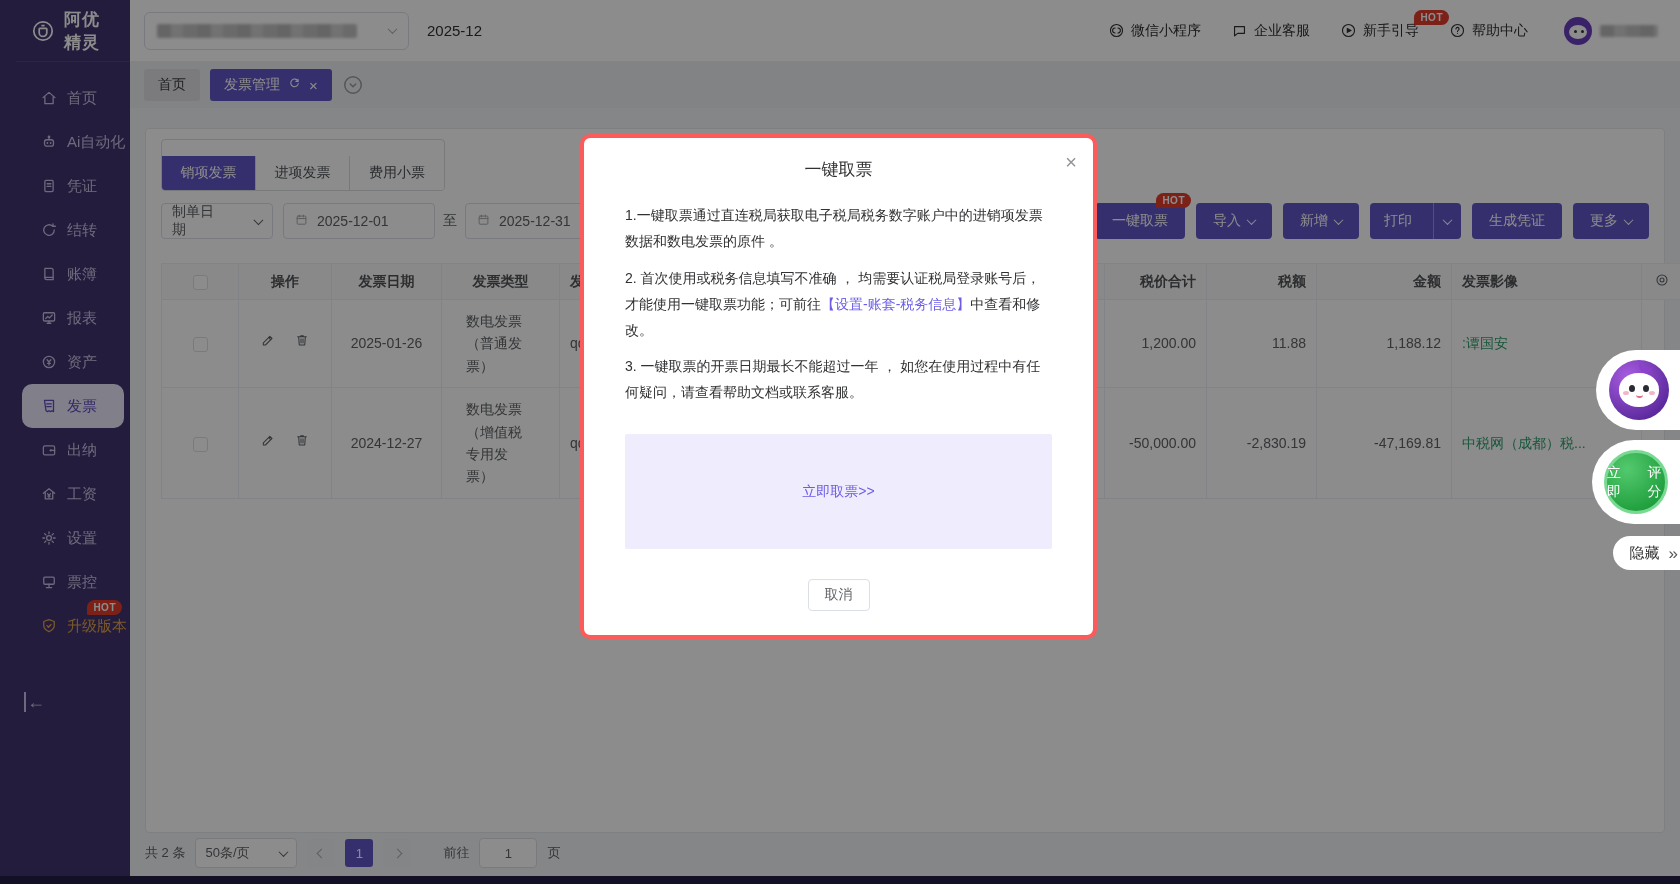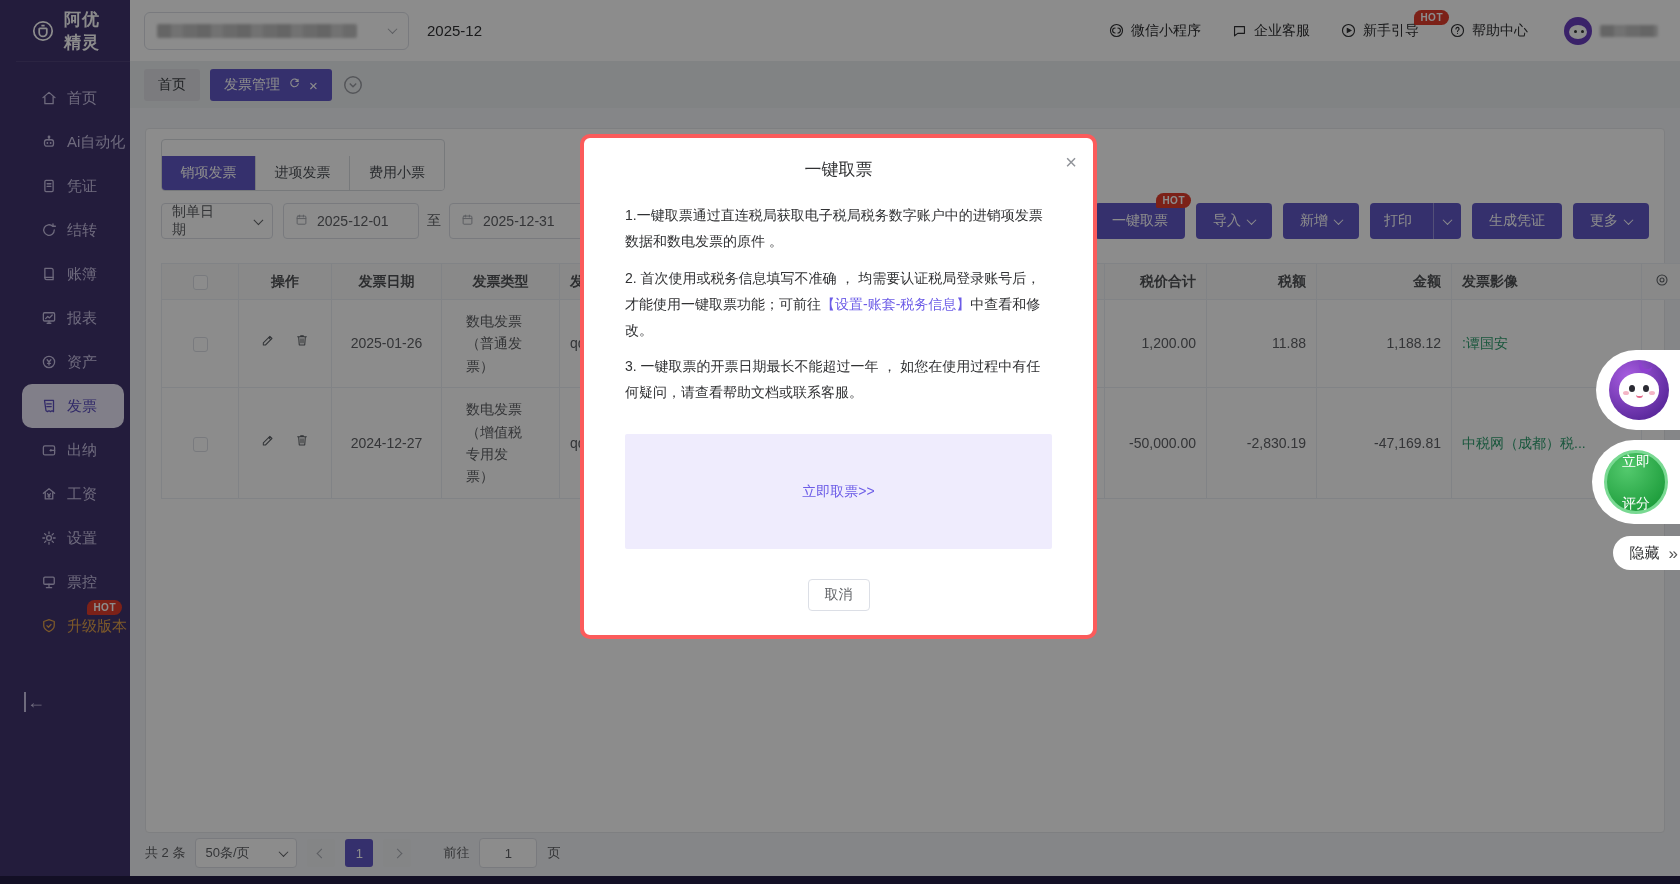--- a/index.html
+++ b/index.html
@@ -50,21 +50,21 @@
   .content{position:absolute;left:130px;top:108px;width:1550px;height:776px;background:#f3f4f7;}
   .card{position:absolute;left:15px;top:20px;width:1520px;height:705px;background:#fff;border:1px solid #e6e8eb;border-radius:4px;padding:10px 15px;}
   .subtabs{display:inline-flex;border:1px solid #d9dce1;border-radius:4px;overflow:hidden;}
   .seg{min-width:94px;height:34px;display:flex;align-items:center;justify-content:center;font-size:14px;color:#4b4f55;background:#fff;border-right:1px solid #d9dce1;cursor:pointer;padding:0 14px;margin-top:16px;}
   .seg:last-child{border-right:none;}
   .seg.active{background:#6258c7;color:#fff;}
 
   .filterbar{display:flex;align-items:center;margin-top:12px;}
   .ctrl{height:36px;border:1px solid #dcdfe6;border-radius:4px;background:#fff;display:flex;align-items:center;gap:8px;padding:0 10px;font-size:14px;color:#606266;cursor:pointer;}
   .sel-type{width:112px;justify-content:space-between;gap:32px;}
-  .date{width:136px;margin-left:10px;}
+  .date{width:152px;margin-left:10px;}
   .zhi{margin:0 8px;color:#606266;font-size:14px;}
   .toolbar{margin-left:auto;display:flex;align-items:center;gap:11px;}
   .btn{height:36px;background:#6258c7;color:#fff;border:none;border-radius:4px;font-size:14px;padding:0 17px;display:flex;align-items:center;gap:7px;cursor:pointer;position:relative;}
   .btn .hotbadge{top:-10px;right:-6px;}
   .btn.split{padding:0;}
   .btn.split .sp{padding:0 14px;display:flex;align-items:center;height:100%;}
   .btn.split .sp+ .sp{border-left:1px solid rgba(255,255,255,.35);padding:0 10px;}
   .chv{display:inline-block;width:7px;height:7px;border-right:1.6px solid currentColor;border-bottom:1.6px solid currentColor;transform:rotate(45deg) translate(-1px,-1px);}
   .chv.left{transform:rotate(135deg);} .chv.right{transform:rotate(-45deg);}
 
@@ -108,21 +108,21 @@
   .mascot{width:60px;height:60px;position:relative;}
   .helmet{position:absolute;inset:0;border-radius:50%;background:radial-gradient(circle at 32% 28%,#a75ce0,#5d2a9e 75%);}
   .crescent{position:absolute;top:-4px;left:32px;width:13px;height:13px;border-radius:50%;background:transparent;box-shadow:-3px 3px 0 0 #8f3fd0;transform:rotate(-20deg);}
   .mface{position:absolute;left:10px;top:13px;width:40px;height:34px;background:#fff;border-radius:48%;}
   .meye{position:absolute;top:25px;width:6px;height:7px;border-radius:50%;background:#2b2b33;}
   .me1{left:20px;} .me2{left:34px;}
   .mmouth{position:absolute;left:27px;top:34px;width:7px;height:4px;border-bottom:2px solid #e46a8a;border-radius:0 0 8px 8px;}
   .mcheek{position:absolute;top:31px;width:6px;height:4px;border-radius:50%;background:#f4b6c6;}
   .mc1{left:14px;} .mc2{left:40px;}
   .f-rate{top:440px;right:-18px;width:106px;height:84px;border-radius:42px 0 0 42px;display:flex;align-items:center;padding-left:12px;cursor:pointer;}
-  .rate-circle{width:64px;height:64px;border-radius:50%;background:radial-gradient(circle at 35% 28%,#53c96d,#1f9e3d 78%);border:3px solid #79d992;color:#fff;display:flex;flex-direction:column;align-items:center;justify-content:center;font-size:14px;line-height:1.35;gap:23px;}
+  .rate-circle{width:64px;height:64px;border-radius:50%;background:radial-gradient(circle at 35% 28%,#53c96d,#1f9e3d 78%);border:3px solid #79d992;color:#fff;display:flex;align-items:center;justify-content:center;font-size:14px;line-height:1.35;gap:23px;}
   .f-hide{top:536px;right:-14px;height:34px;border-radius:17px 0 0 17px;display:flex;align-items:center;gap:9px;padding:0 16px 0 17px;font-size:15px;color:#303133;cursor:pointer;}
   .dbl{color:#555;font-size:17px;line-height:1;}
 
   svg{flex:none;}
 </style>
 </head>
 <body>
 
 <div class="stage">
 

